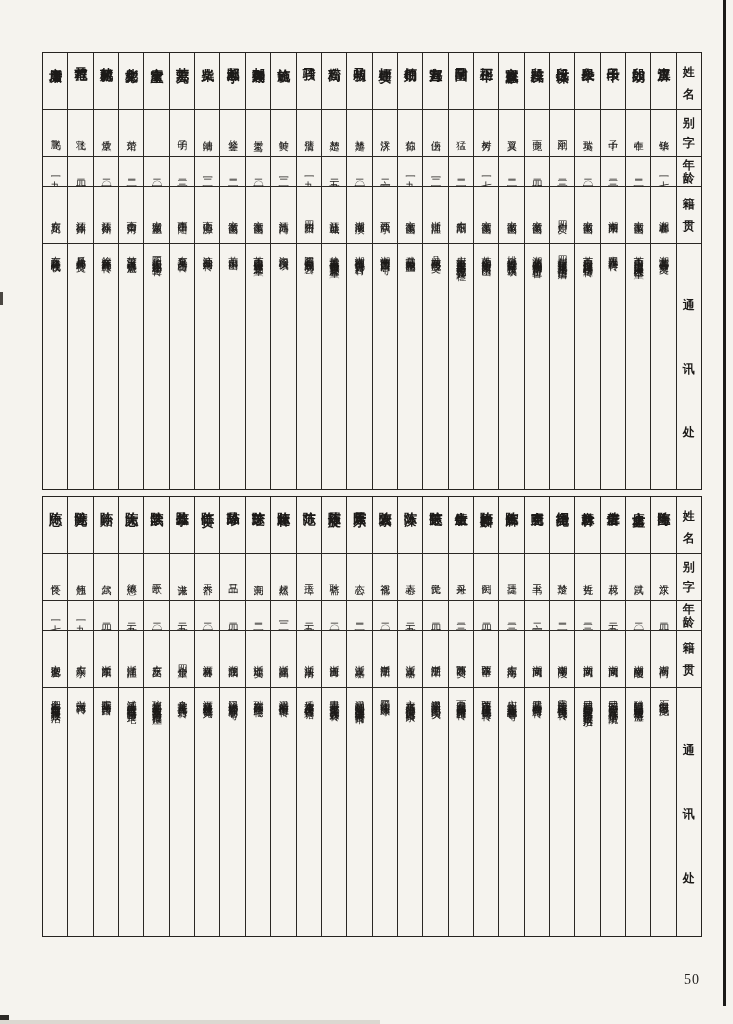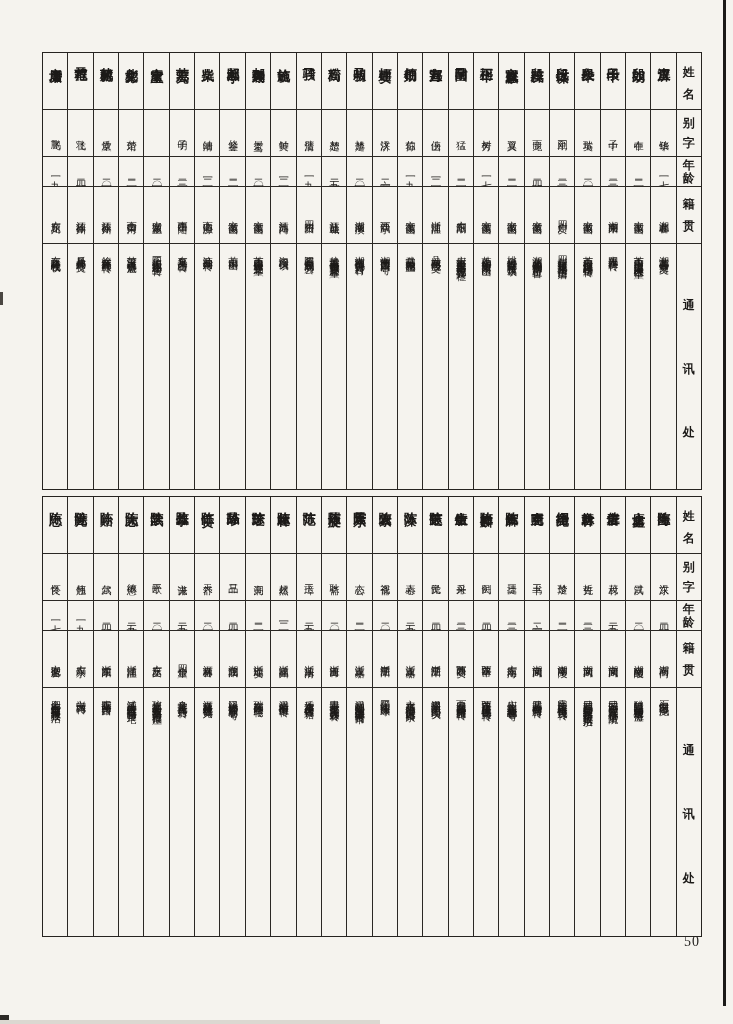--- a/index.html
+++ b/index.html
@@ -45,21 +45,21 @@
   .cell-addr .vtext{font-size:10px;line-height:12px;height:100%;}
 
   .header-cell{font-weight:700;}
   .hlabel{
     height:100%;display:flex;flex-direction:column;
     justify-content:space-evenly;align-items:center;
   }
   .hch{font-size:12px;font-weight:700;line-height:1;}
 
   .page-number{
-    position:absolute;left:684px;top:934px;
+    position:absolute;left:684px;top:972px;
     font-size:14px;color:#242220;letter-spacing:1px;
   }
 
   
   .scan-line-right{position:absolute;right:7px;top:0;width:3px;height:1006px;background:#1b1a18;}
   .scan-mark-left{position:absolute;left:0;top:292px;width:3px;height:13px;background:#4a4642;}
   .scan-mark-corner{position:absolute;left:0;top:1015px;width:9px;height:9px;background:#2c2a27;}
   .bottom-edge{position:absolute;left:0;bottom:0;width:380px;height:4px;background:#dbd8d1;}
 </style>
 </head>

